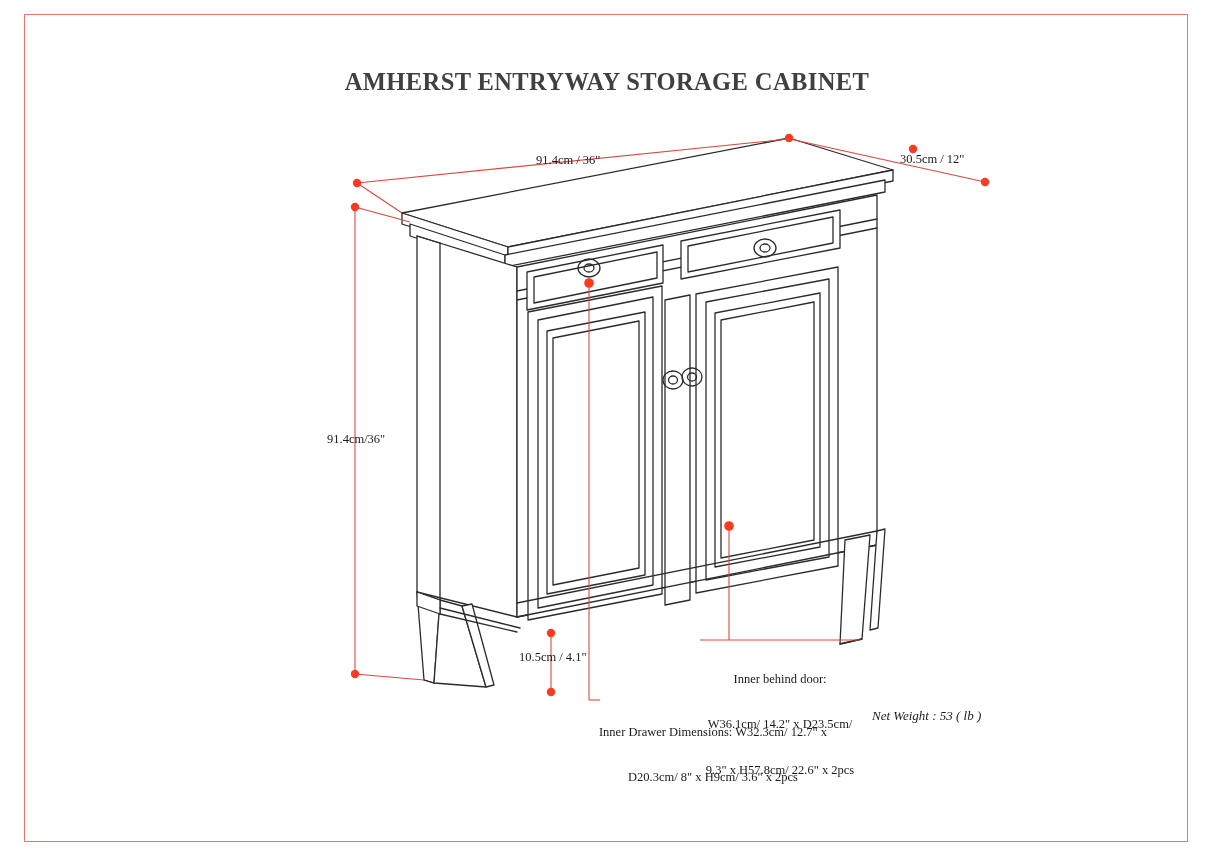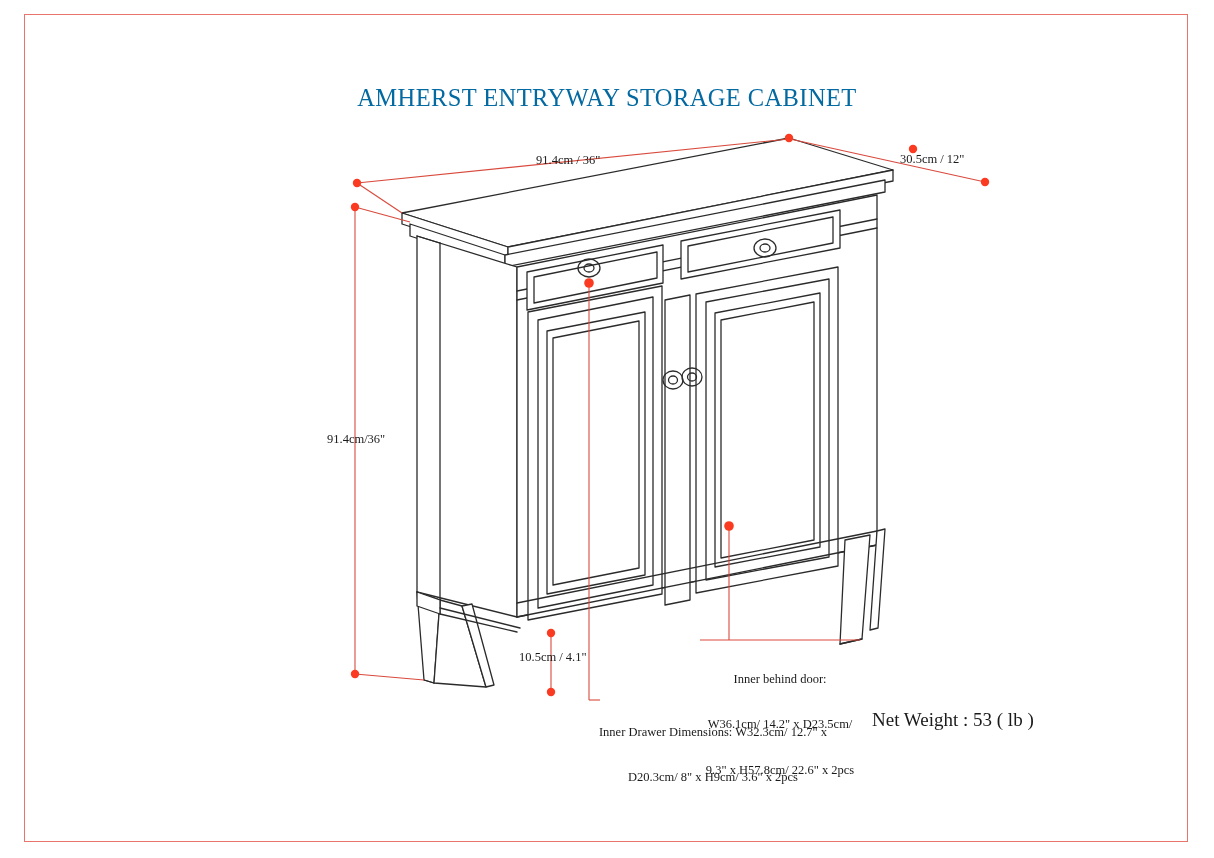--- a/index.html
+++ b/index.html
@@ -20,46 +20,47 @@
     left: 24px;
     top: 14px;
     width: 1164px;
     height: 828px;
     border: 1.5px solid #e8756b;
     box-sizing: border-box;
   }
   #title {
     position: absolute;
     left: 0;
-    top: 84px;
+    top: 68px;
     width: 1214px;
     text-align: center;
     font-size: 24.5px;
     letter-spacing: 0.4px;
-    color: #0369a1;
+    color: #404040;
     font-family: "Liberation Serif", serif;
+    font-weight: bold;
   }
   svg.layer {
     position: absolute;
     left: 0;
     top: 0;
     width: 1214px;
     height: 858px;
   }
   .annot {
     position: absolute;
     font-family: "Liberation Serif", serif;
     color: #1a1a1a;
     white-space: pre;
     line-height: 1.22;
   }
   .annot.center { text-align: center; }
   .dim-label { font-size: 12.5px; }
   .note-label { font-size: 12.5px; }
-  .weight-label { font-size: 19px; }
+  .weight-label { font-size: 13px; font-style: italic; }
 </style>
 </head>
 <body>
 
 <div id="page">
 
   <div id="border-frame"></div>
 
   <div id="title">AMHERST ENTRYWAY STORAGE CABINET</div>
 

